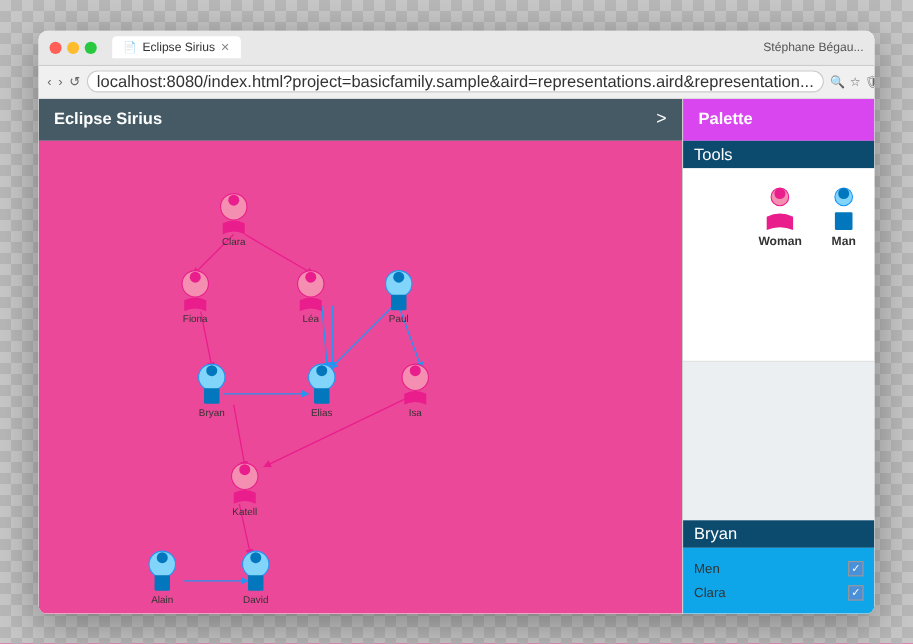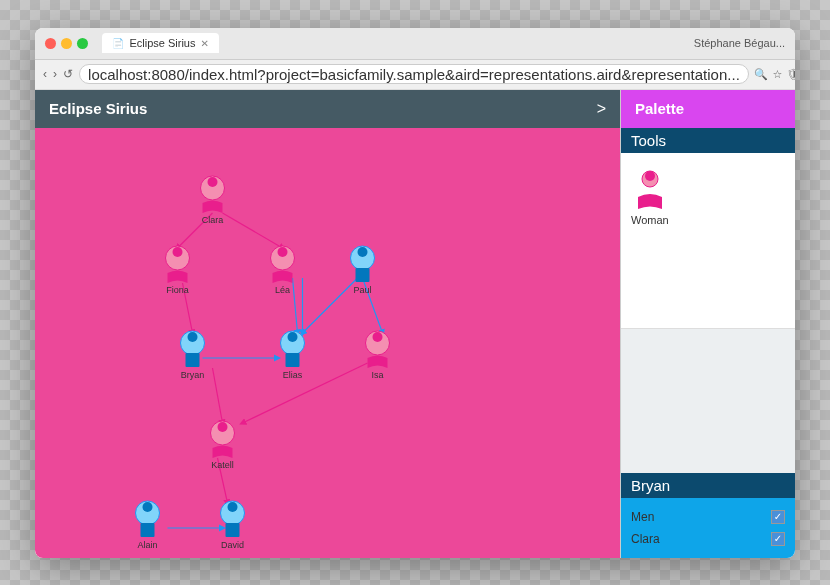--- a/index.html
+++ b/index.html
@@ -187,26 +187,27 @@
       color: #fff;
       font-size: 15px;
       font-weight: 500;
       padding: 4px 10px;
       margin-top: 0;
     }
 
     .palette-tools {
       display: flex;
       flex-direction: row;
-      justify-content: flex-start;
+      justify-content: flex-end;
       gap: 20px;
       padding: 16px 10px;
       background: #fff;
       border-bottom: 1px solid #ddd;
       flex: 1;
+      font-weight: bold;
     }
 
     .palette-tool {
       display: flex;
       flex-direction: column;
       align-items: center;
       gap: 5px;
     }
 
     .palette-tool-label {
@@ -409,20 +410,28 @@
 
         <div class="palette-tool">
           <svg width="36" height="40" viewBox="0 0 36 40">
             <circle cx="18" cy="10" r="8" fill="#f48fb1" stroke="#e91e8c" stroke-width="1"></circle>
             <ellipse cx="18" cy="7" rx="5" ry="5" fill="#e91e8c"></ellipse>
             <path d="M6,28 Q18,22 30,28 L30,40 Q18,35 6,40 Z" fill="#e91e8c"></path>
           </svg>
           <span class="palette-tool-label">Woman</span>
         </div>
 
+        <div class="palette-tool">
+          <svg width="36" height="40" viewBox="0 0 36 40">
+            <circle cx="18" cy="10" r="8" fill="#81d4fa" stroke="#2196f3" stroke-width="1"></circle>
+            <ellipse cx="18" cy="7" rx="5" ry="5" fill="#0277bd"></ellipse>
+            <rect x="10" y="24" width="16" height="16" rx="1" fill="#0277bd"></rect>
+          </svg>
+          <span class="palette-tool-label">Man</span>
+        </div>
       </div>
 
       <div style="flex:1;background:#eceff1;"></div>
 
       <div class="palette-section-header">
         <span>Bryan</span>
       </div>
 
       <div class="palette-layers">
         <div class="layer-row">

